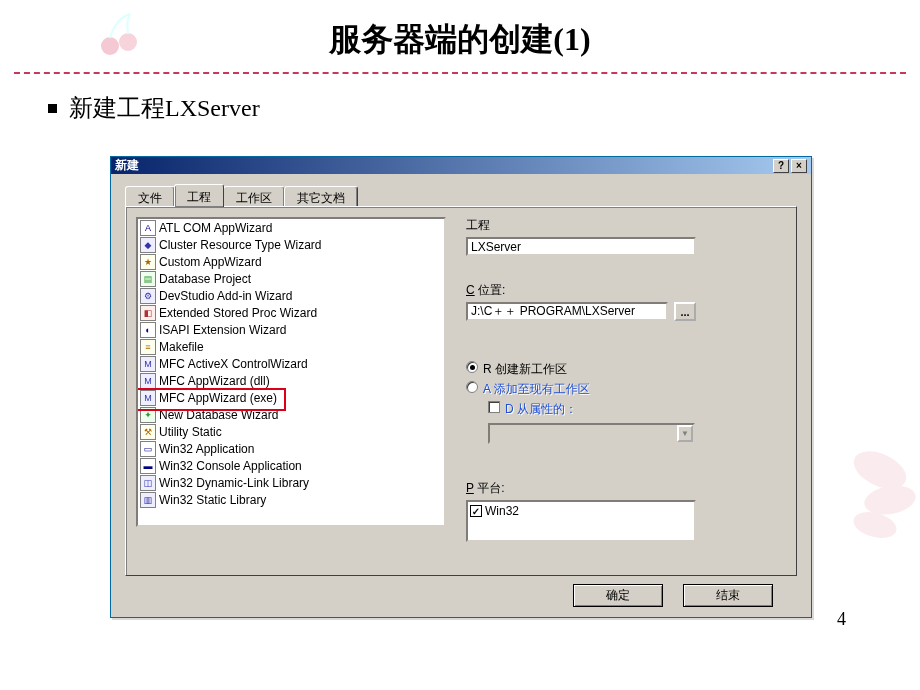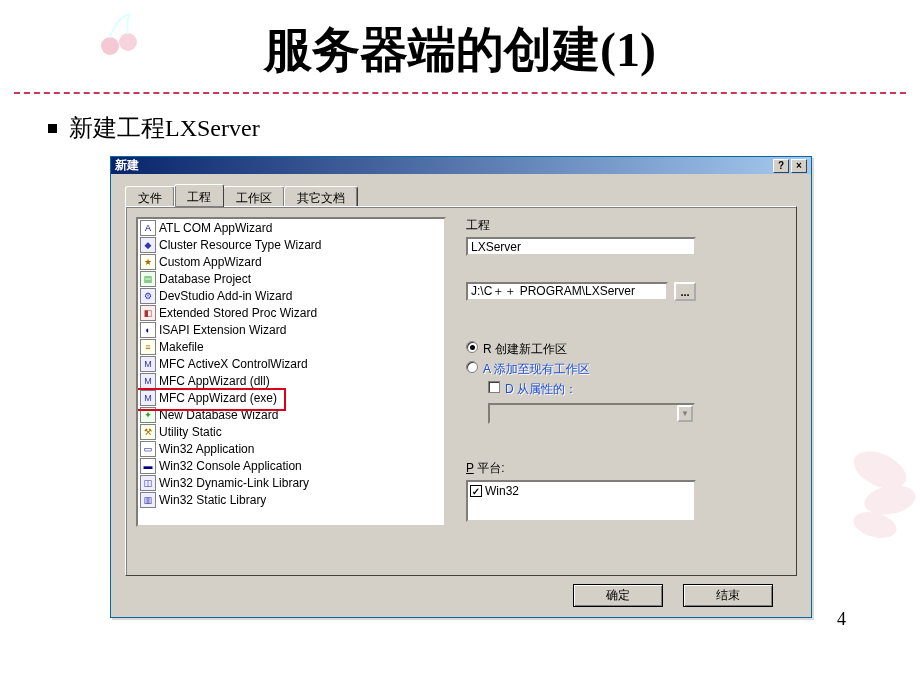--- a/index.html
+++ b/index.html
@@ -12,21 +12,21 @@
       overflow: hidden;
     }
     .slide-decoration {
       position: absolute;
       top: 6px; left: 90px;
       width: 60px; height: 55px;
       pointer-events: none;
     }
     .slide-title {
       text-align: center;
-      font-size: 48px;
+      font-size: 32px;
       font-family: "SimSun", serif;
       color: #000;
       padding-top: 18px;
       padding-bottom: 10px;
     }
     .dashed-line {
       border: none;
       border-top: 2px dashed #c8385b;
       margin: 0 14px 18px 14px;
     }
@@ -401,20 +401,21 @@
           </div>
 
           <div class="right-col">
             <div class="field-label">工程</div>
             <div class="text-input">
                 <span>LXServer</span>
               </div>
 
             <div style="height:26px"></div>
 
+            <div class="field-label"><span class="ul">C</span><span> 位置:</span></div>
             <div class="loc-row">
               <div class="text-input" style="width:202px">
                   <span>J:\C＋＋ PROGRAM\LXServer</span>
                 </div>
               <div class="browse-btn">...</div>
             </div>
 
             <div class="radio-group">
               <div class="radio-row">
                 <span class="radio">

